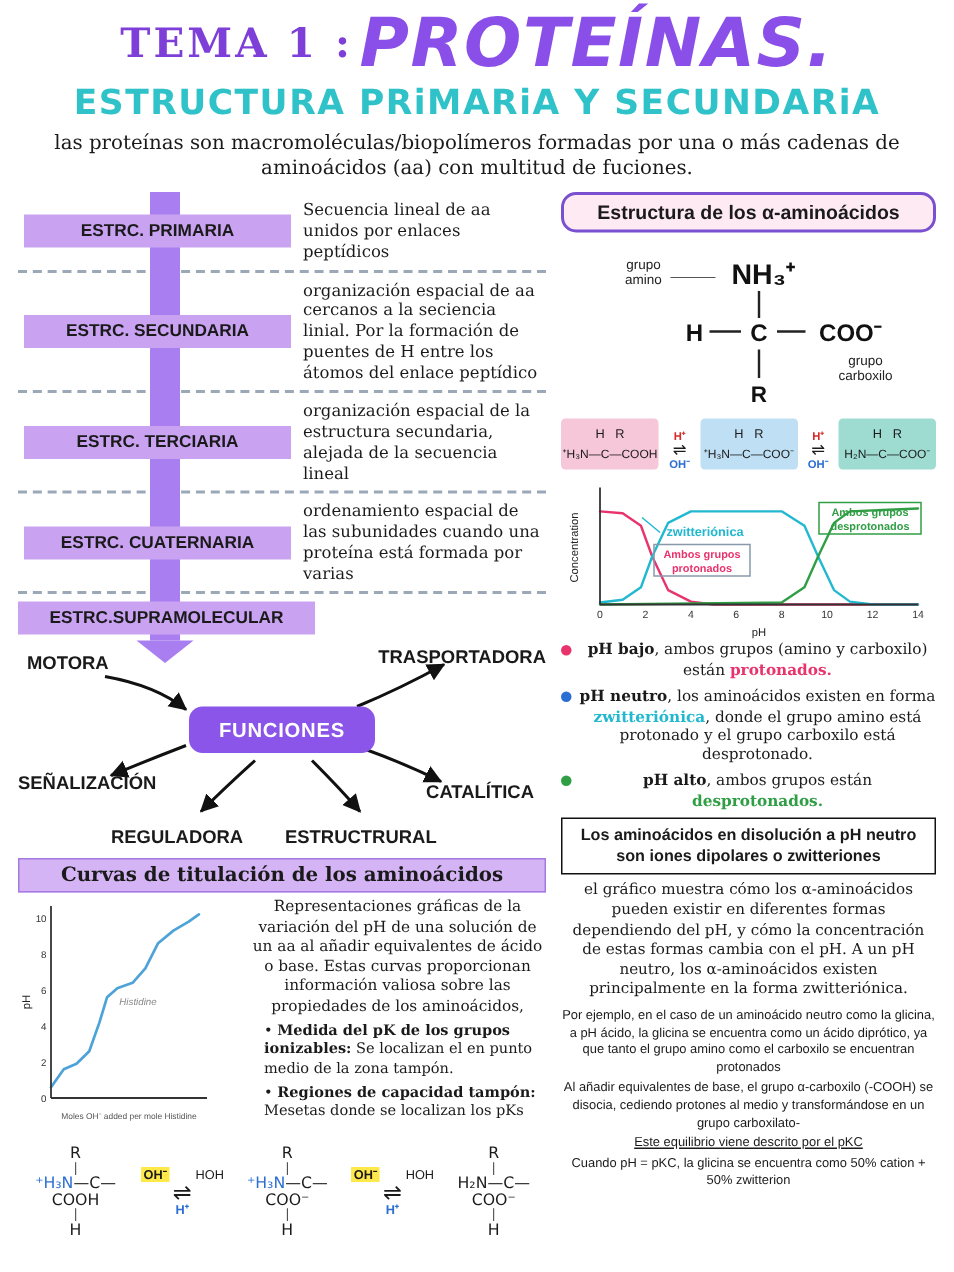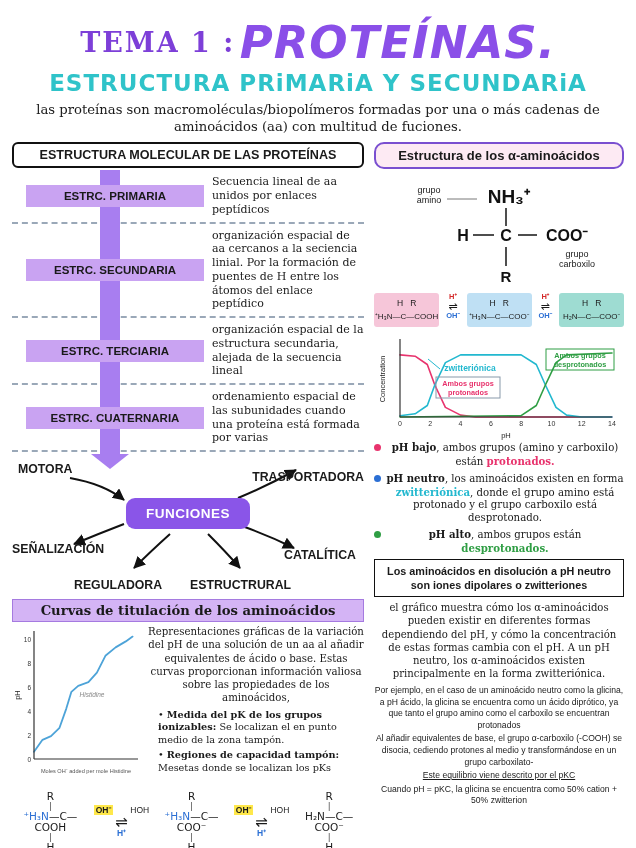--- a/index.html
+++ b/index.html
@@ -1,18 +1,18 @@
 <!DOCTYPE html>
 <html><head>
 <meta charset="utf-8">
 <style>
   * { margin:0; padding:0; box-sizing:border-box; }
   html,body { background:#ffffff; }
   .page { width:636px; height:848px; background:#fff; position:relative; overflow:hidden;
-          font-family:"Liberation Sans", sans-serif; color:#1a1a1a; padding:16px 12px 0; }
+          font-family:"Liberation Sans", sans-serif; color:#1a1a1a; padding:2px 12px 0; }
 
   
   .hdr { text-align:center; }
   .tema-label { font-family:"DejaVu Serif", serif; font-weight:700; font-size:27px; color:#7d3fd8;
                 letter-spacing:2px; vertical-align:6px; }
   .big-title { font-family:"DejaVu Sans", sans-serif; font-style:italic; font-weight:bold; font-size:45px;
                color:#8a4fe8; letter-spacing:1px; }
   .subtitle { font-family:"DejaVu Sans", sans-serif; font-weight:bold; font-size:23px; color:#2fc3c9;
               letter-spacing:1px; margin-top:1px; }
   .intro { font-family:"DejaVu Serif", serif; font-size:13.2px; margin:5px auto 7px; width:566px; line-height:1.3; }
@@ -26,35 +26,35 @@
   .struct-title { border:2px solid #111; border-radius:6px; background:#fff; font-weight:700; font-size:12.6px;
                   padding:4px 4px; text-align:center; margin-bottom:2px; }
   .flow { position:relative; }
   .flow-bar { position:absolute; left:88px; top:0; bottom:-2px; width:20px; background:#a87ef0; z-index:1; }
   .flow-bar::after { content:""; position:absolute; left:-9px; bottom:-15px;
                      border-left:19px solid transparent; border-right:19px solid transparent;
                      border-top:15px solid #a87ef0; }
   .flow-row { display:flex; align-items:center; gap:8px; padding:5px 0; border-bottom:2px dashed #9aa8b8; position:relative; }
   .flow-row.last { border-bottom:none; padding-bottom:2px; }
   .flow-box { position:relative; z-index:2; background:#c9a3f2; font-weight:700; font-size:11.5px;
-              padding:5px 4px; text-align:center; flex:none; width:178px; margin-left:14px; }
+              padding:5px 4px; text-align:center; flex:none; width:178px; margin-left:4px; }
   .flow-box.supra { width:198px; margin-left:0; }
   .flow-desc { font-family:"DejaVu Serif", serif; font-size:11px; line-height:1.25; flex:1; }
 
   
   .func-wrap { position:relative; height:142px; margin-top:2px; }
   .func-arrows { position:absolute; left:0; top:0; }
   .func-box { position:absolute; left:50%; top:44px; transform:translateX(-50%); background:#8a55e8; color:#fff;
               font-weight:700; font-size:13.5px; letter-spacing:.5px; padding:8px 20px; border-radius:9px; z-index:2; }
   .func-item { position:absolute; font-weight:700; font-size:12.3px; z-index:2; }
 
   
   .curvas-hdr { background:#d4b4f5; border:1px solid #a57ae0; text-align:center; font-family:"DejaVu Serif", serif;
                 font-weight:700; font-size:13.2px; padding:3px 0; margin-top:3px; }
-  .curvas-body { display:flex; gap:6px; margin-top:3px; }
+  .curvas-body { display:flex; gap:24px; margin-top:3px; }
   .curvas-text { flex:1; font-family:"DejaVu Serif", serif; font-size:10.2px; line-height:1.3; text-align:center; }
   .cb-list { text-align:left; margin-top:4px; padding-left:10px; font-size:9.7px; }
   .cb { margin-bottom:3px; }
   .cb-bold { font-weight:700; }
   .tick { font-size:6.5px; fill:#333; }
   #tit-yticks text { text-anchor:end; }
   #ph-xticks text { text-anchor:middle; font-size:7px; fill:#333; }
   .axis { stroke:#333; stroke-width:1.2; fill:none; }
   .axis-label { font-size:7.5px; fill:#222; }
   .mol-label { font-size:6.5px; fill:#888; font-style:italic; }
@@ -71,21 +71,21 @@
   .ag-h { color:#2b6fd4; font-weight:700; }
 
   
   .alpha-hdr { border:2px solid #7a4fd0; background:#fdeaf3; border-radius:10px; text-align:center;
                font-weight:700; font-size:13px; padding:4px 2px; }
   .alpha-svg { display:block; margin:2px auto 0; }
   .atom { fill:#111; text-anchor:middle; font-weight:600; }
   .small-label { font-size:9px; fill:#222; text-anchor:middle; }
   .bond { stroke:#222; stroke-width:1.6; }
 
-  .panels { display:flex; align-items:flex-start; justify-content:center; gap:3px; margin:4px 0 2px; }
+  .panels { display:flex; align-items:flex-end; justify-content:center; gap:3px; margin:4px 0 2px; }
   .panel { width:66px; padding:5px 1px 6px; border-radius:3px; text-align:center; }
   .p-top { font-size:8.5px; white-space:pre; }
   .p-f { font-size:8px; white-space:nowrap; margin-top:2px; }
   .mini-ar { text-align:center; font-size:7.5px; line-height:1; width:22px; }
   .mini-h { color:#d42a2a; font-weight:700; }
   .mini-a { font-size:11px; display:block; }
   .mini-oh { color:#2b6fd4; font-weight:700; }
 
   .lbl-zw { font-size:8.5px; font-weight:bold; fill:#22b8cf; text-anchor:middle; }
   .lbl-prot { font-size:7.3px; fill:#e8336d; font-weight:bold; text-anchor:middle; }
@@ -117,60 +117,63 @@
       <span class="big-title">PROTEÍNAS.</span>
     </div>
     <div class="subtitle">ESTRUCTURA PRiMARiA Y SECUNDARiA</div>
     <div class="intro">las proteínas son macromoléculas/biopolímeros formadas por una o más cadenas de aminoácidos (aa) con multitud de fuciones.</div>
   </div>
 
   <div class="cols">
 
     <div class="col-left">
 
-      <div class="struct-title">ESTRUCTURA MOLECULAR DE LAS PROTEÍNAS</div>
 
       <div class="flow">
         <div class="flow-bar"></div>
 
         <div class="flow-row">
           <div class="flow-box">ESTRC. PRIMARIA</div>
           <div class="flow-desc">Secuencia lineal de aa unidos por enlaces peptídicos</div>
         </div>
         <div class="flow-row">
           <div class="flow-box">ESTRC. SECUNDARIA</div>
           <div class="flow-desc">organización espacial de aa cercanos a la seciencia linial. Por la formación de puentes de H entre los átomos del enlace peptídico</div>
         </div>
         <div class="flow-row">
           <div class="flow-box">ESTRC. TERCIARIA</div>
           <div class="flow-desc">organización espacial de la estructura secundaria, alejada de la secuencia lineal</div>
         </div>
         <div class="flow-row">
           <div class="flow-box">ESTRC. CUATERNARIA</div>
           <div class="flow-desc">ordenamiento espacial de las subunidades cuando una proteína está formada por varias</div>
+        </div>
+        <div class="flow-row last">
+          <div class="flow-box supra">ESTRC.SUPRAMOLECULAR</div>
+          <div class="flow-desc"></div>
         </div>
       </div>
 
       <div class="func-wrap">
         <svg class="func-arrows" width="352" height="142" viewBox="0 0 352 142">
           <defs>
             <marker id="ah" markerWidth="8" markerHeight="8" refX="5.5" refY="3" orient="auto">
               <path d="M0,0 L6,3 L0,6 z" fill="#111"></path>
             </marker>
           </defs>
           <path d="M58,24 Q92,30 112,46" fill="none" stroke="#111" stroke-width="2" marker-end="url(#ah)"></path>
           <path d="M226,44 Q255,32 284,16" fill="none" stroke="#111" stroke-width="2" marker-end="url(#ah)"></path>
           <path d="M112,70 Q86,80 62,90" fill="none" stroke="#111" stroke-width="2" marker-end="url(#ah)"></path>
           <path d="M230,72 Q258,82 282,94" fill="none" stroke="#111" stroke-width="2" marker-end="url(#ah)"></path>
           <path d="M158,80 Q138,98 122,114" fill="none" stroke="#111" stroke-width="2" marker-end="url(#ah)"></path>
           <path d="M196,80 Q214,98 228,114" fill="none" stroke="#111" stroke-width="2" marker-end="url(#ah)"></path>
         </svg>
         <div class="func-box">FUNCIONES</div>
         <div class="func-item" style="left:6px; top:8px;">MOTORA</div>
-        <div class="func-item" style="right:0; top:16px;">TRASPORTADORA</div>
+        <div class="func-item" style="right:0; top:4px;">TRASPORTADORA</div>
         <div class="func-item" style="left:0; top:88px;">SEÑALIZACIÓN</div>
         <div class="func-item" style="right:8px; top:94px;">CATALÍTICA</div>
         <div class="func-item" style="left:62px; top:124px;">REGULADORA</div>
         <div class="func-item" style="left:178px; top:124px;">ESTRUCTRURAL</div>
       </div>
 
       <div class="curvas-hdr">Curvas de titulación de los aminoácidos</div>
 
       <div class="curvas-body">
         <svg width="130" height="158" viewBox="0 0 130 158">

